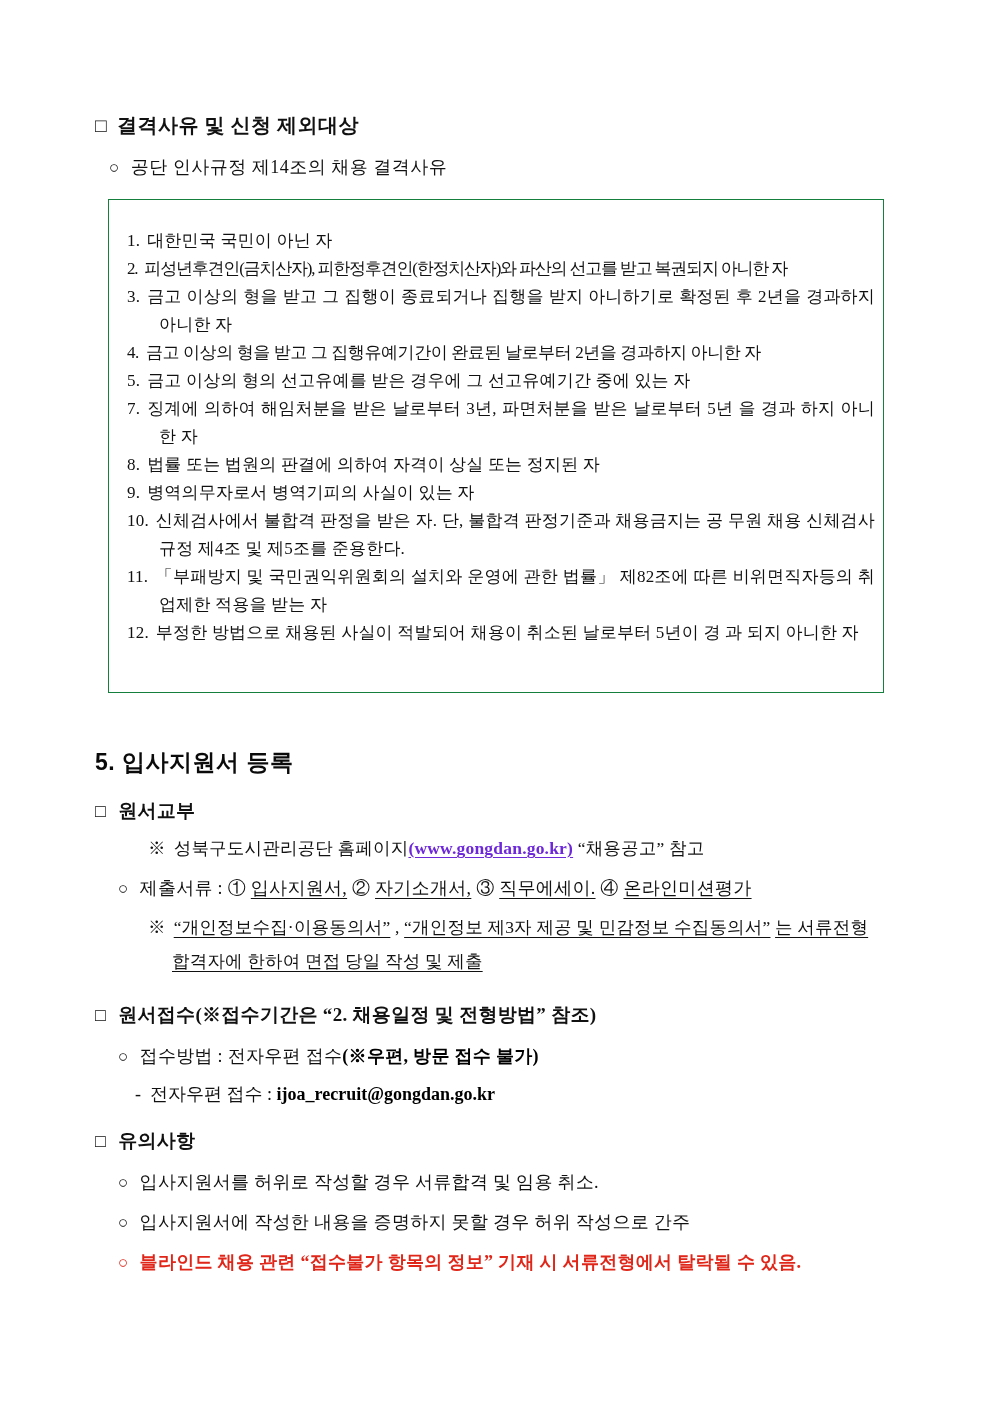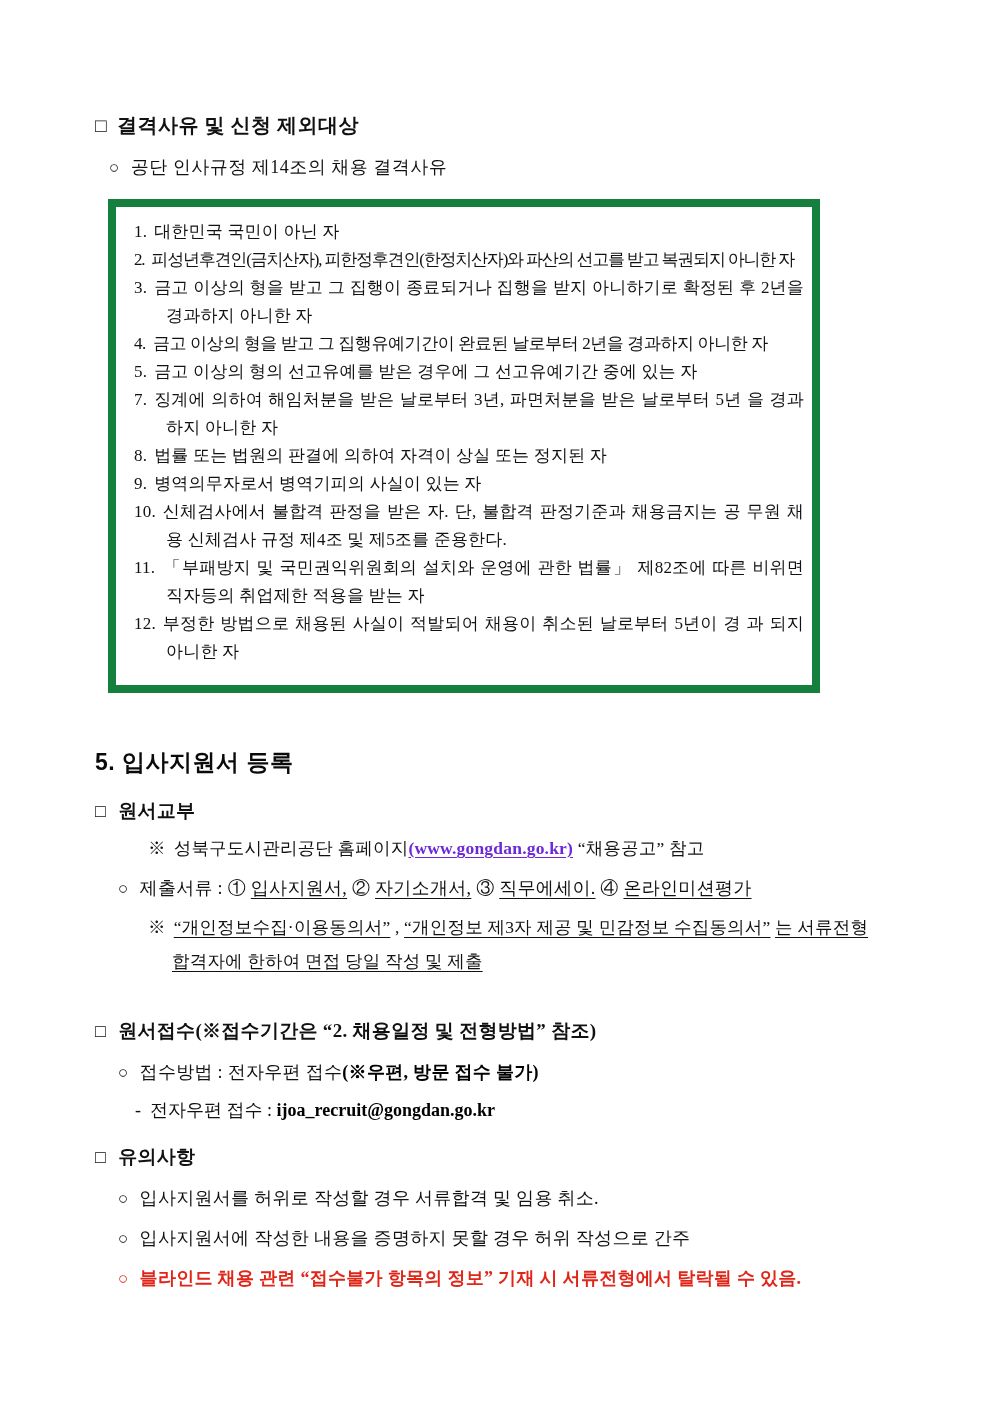--- a/index.html
+++ b/index.html
@@ -27,24 +27,24 @@
     margin-top: 16px;
     padding-left: 14px;
     font-size: 18px;
     letter-spacing: 0.5px;
   }
   .subline .ci { margin-right: 11px; font-size: 17px; }
   
   .rulebox {
     margin-top: 20px;
     margin-left: 13px;
-    width: 712px;
+    width: 776px;
     min-height: 494px;
-    border: 8px solid #15803d;
-    padding: 11px 8px 11px 18px;
+    border: 1px solid #15803d;
+    padding: 27px 8px 11px 18px;
     font-size: 17px;
     line-height: 28px;
   }
   .bitem {
     padding-left: 32px;
     text-indent: -32px;
     text-align: justify;
     word-break: break-all;
     letter-spacing: 0.2px;
   }
@@ -96,21 +96,21 @@
   .dashline .dh { margin-right: 9px; }
   .u { text-decoration: underline; text-underline-offset: 4px; }
   .link {
     font-weight: 700;
     text-decoration: underline;
     text-underline-offset: 3px;
   }
   .email { font-weight: 700; }
   .warn-red { font-weight: 700; }
   .oline.warning { font-weight: 700; }
-  .mt-lg { margin-top: 40px; }
+  .mt-lg { margin-top: 24px; }
   .mt-md { margin-top: 22px; }
 </style>
 </head>
 <body>
 
 <div class="page">
 
   <div class="h-disq">
     <span class="sq">□</span><span>결격사유 및 신청 제외대상</span>
   </div>

